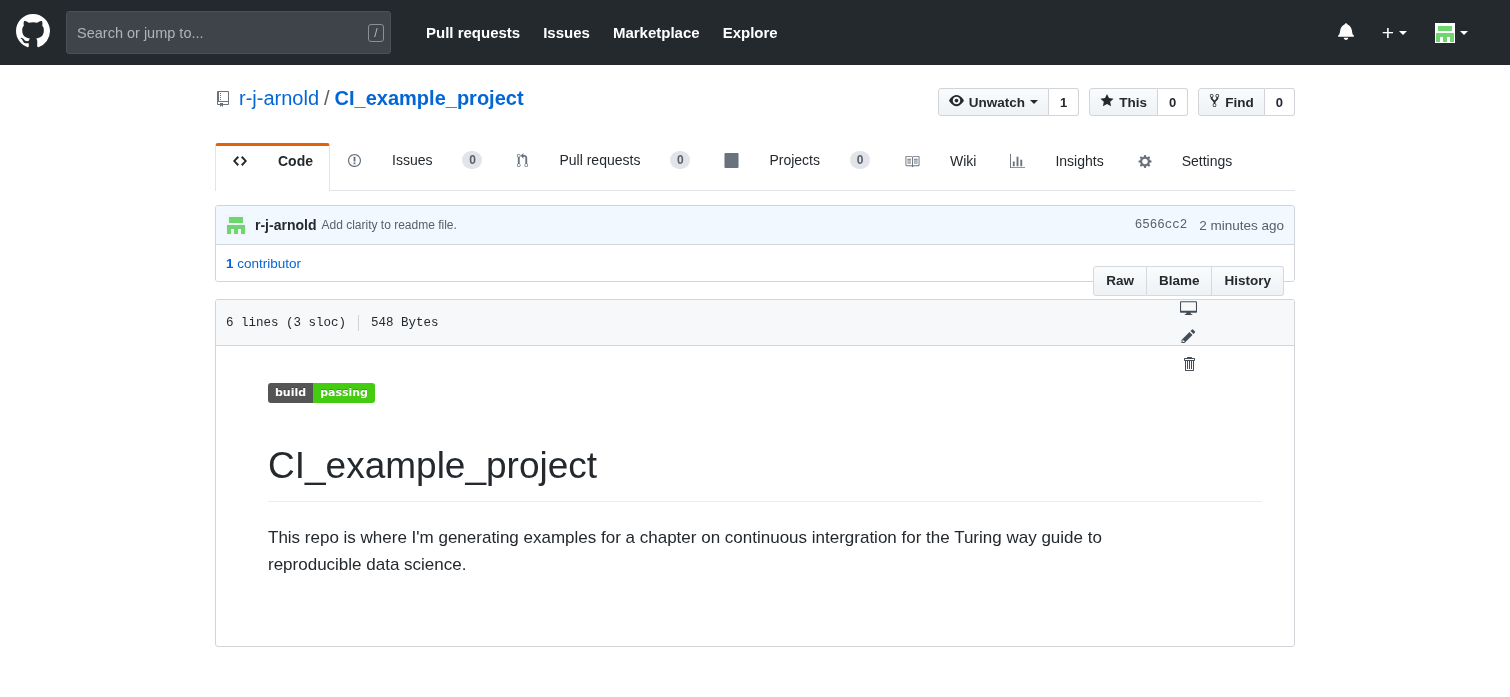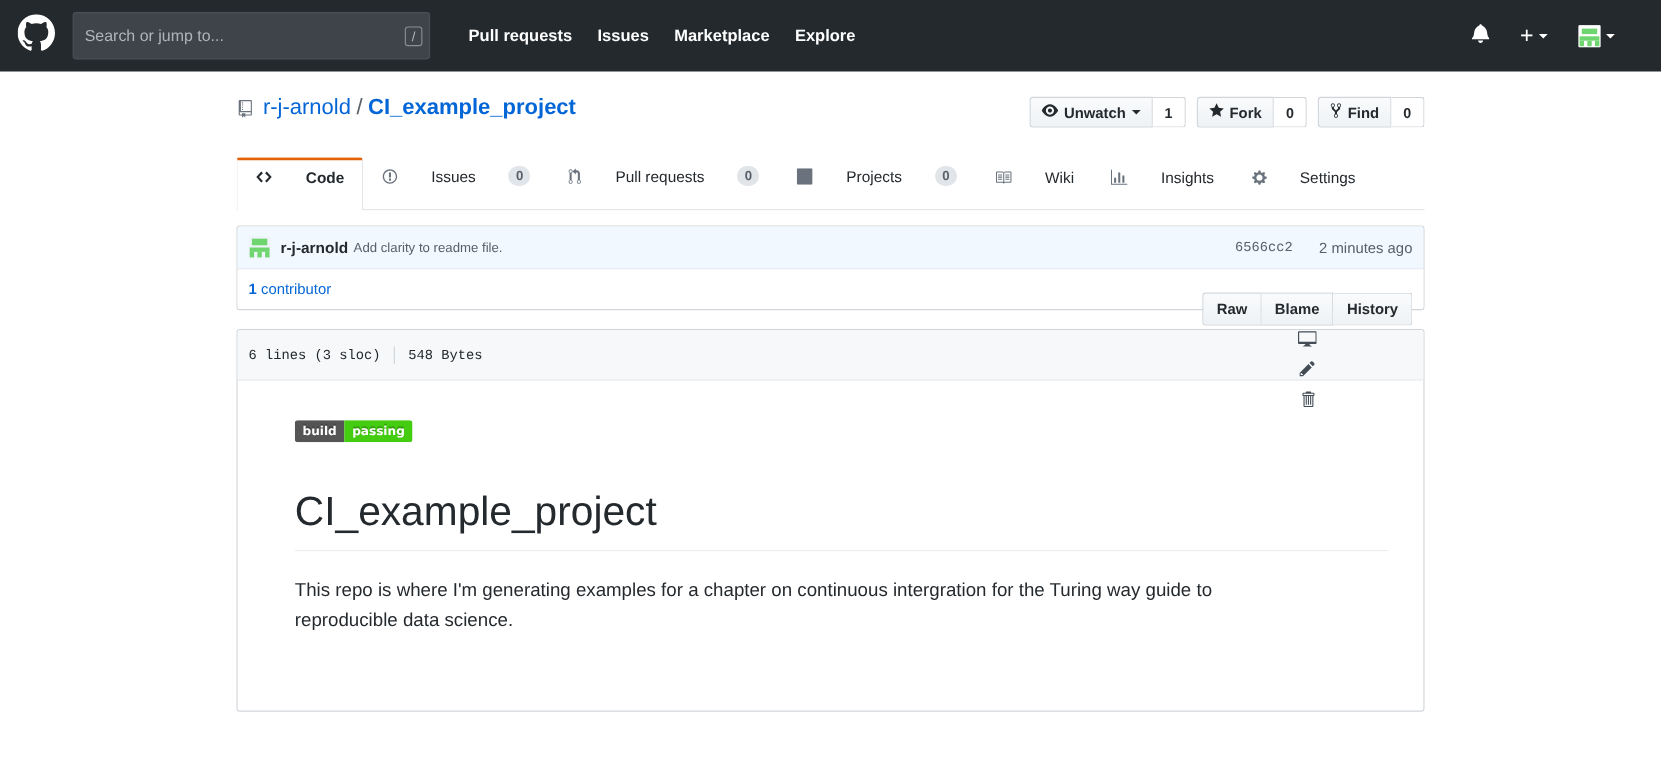--- a/index.html
+++ b/index.html
@@ -294,21 +294,21 @@
     text-decoration: none;
   }
   .commit-msg {
     font-size: 12px;
     color: #586069;
   }
   .commit-meta {
     margin-left: auto;
     display: flex;
     align-items: center;
-    gap: 24px;
+    gap: 12px;
   }
   .commit-sha {
     font-family: "Liberation Mono", monospace;
     font-size: 12.5px;
     color: #586069;
   }
   .commit-time { font-size: 13.5px; color: #586069; }
 
   .contributors-row {
     padding: 9px 10px;
@@ -497,21 +497,21 @@
         <span class="btn-count">1</span>
       </div>
 
       <div class="btn-group">
         <span class="btn-social">
           <span>
             <svg viewBox="0 0 14 16" width="14" height="15" aria-hidden="true">
               <path d="M14 6l-4.9-.64L7 1 4.9 5.36 0 6l3.6 3.26L2.67 14 7 11.67 11.33 14l-.93-4.74L14 6z"></path>
             </svg>
           </span>
-          <span>Fork</span>
+          <span>This</span>
         </span>
         <span class="btn-count">0</span>
       </div>
 
       <div class="btn-group">
         <span class="btn-social">
           <span>
             <svg viewBox="0 0 10 16" width="11" height="15" aria-hidden="true">
               <path d="M8 1a1.993 1.993 0 0 0-1 3.72V6L5 8 3 6V4.72A1.993 1.993 0 0 0 2 1a1.993 1.993 0 0 0-1 3.72V6.5l3 3v1.78A1.993 1.993 0 0 0 5 15a1.993 1.993 0 0 0 1-3.72V9.5l3-3V4.72A1.993 1.993 0 0 0 8 1zM2 4.2c-.66 0-1.2-.55-1.2-1.2 0-.65.55-1.2 1.2-1.2.65 0 1.2.55 1.2 1.2 0 .65-.55 1.2-1.2 1.2zm3 10c-.66 0-1.2-.55-1.2-1.2 0-.65.55-1.2 1.2-1.2.65 0 1.2.55 1.2 1.2 0 .65-.55 1.2-1.2 1.2zm3-10c-.66 0-1.2-.55-1.2-1.2 0-.65.55-1.2 1.2-1.2.65 0 1.2.55 1.2 1.2 0 .65-.55 1.2-1.2 1.2z"></path>
             </svg>

